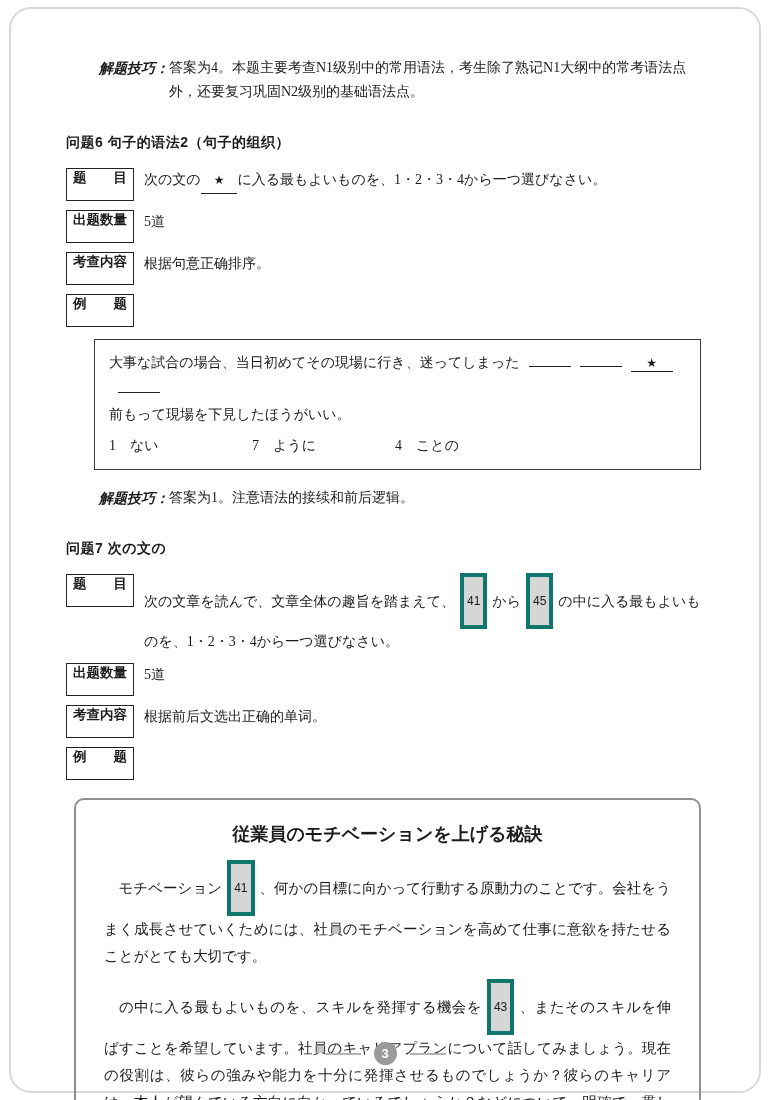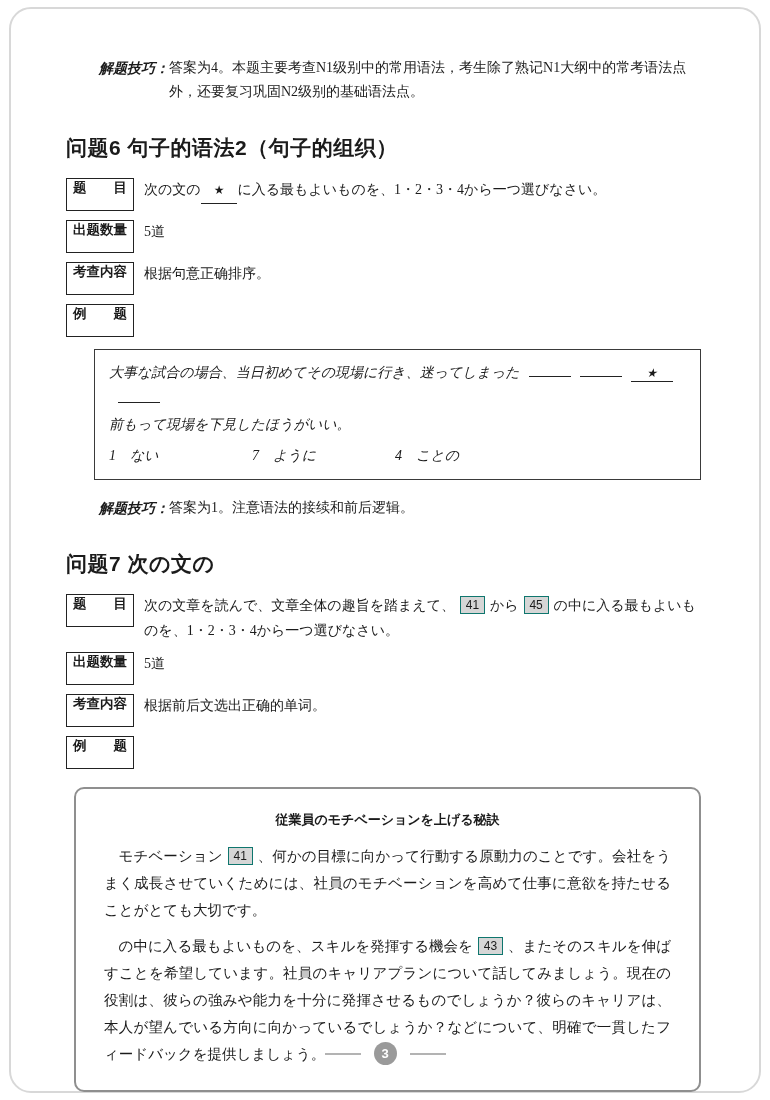--- a/index.html
+++ b/index.html
@@ -16,61 +16,61 @@
     border:2px solid #d8d8d8; border-radius:22px;
     pointer-events:none;
   }
   .content { position:absolute; left:66px; top:56px; width:642px; }
 
   .tip { display:flex; margin-left:33px; font-size:14px; line-height:24px; }
   .tip-label { font-weight:bold; white-space:nowrap; font-family:"Liberation Sans","DejaVu Sans",sans-serif;font-style:italic; }
   .tip-text { flex:1; }
 
   h2.sec {
-    font-size:21px; font-weight:bold; margin:30px 0 15px 0;
+    font-size:14px; font-weight:bold; margin:30px 0 15px 0;
     font-family:"Liberation Sans","DejaVu Sans",sans-serif;
     letter-spacing:0.5px;
   }
 
   .row { display:flex; align-items:flex-start; margin-bottom:8px; font-size:14px; }
   .label-box {
     border:1.5px solid #222; padding:0 6px; height:33px; line-height:18px;
     font-size:13.5px; white-space:pre; flex:0 0 auto; margin-right:10px; margin-top:1px;
     font-family:"Liberation Sans","DejaVu Sans",sans-serif; font-weight:bold;
   }
   .row-text { flex:1; line-height:25px; }
 
   .star-ul { display:inline-block; padding:0 13px; border-bottom:1px solid #222; font-size:12px; }
 
   .ex-box {
     border:1.5px solid #3a3a3a; margin:12px 0 16px 28px; width:607px;
-    padding:10px 14px 10px 14px; font-size:14px;font-style:italic;
+    padding:10px 14px 10px 14px; font-size:14px;
   }
   .ex-line { line-height:26px; }
   .blank {
     display:inline-block; width:42px; height:17px; border-bottom:1px solid #222;
     margin-left:9px; text-align:center; vertical-align:baseline; font-size:12px; line-height:17px;
   }
   .ex-options { display:flex; margin-top:5px; line-height:26px; }
   .ex-options span { width:143px; flex:0 0 auto; }
   .ex-options span:last-child { width:auto; }
 
   .num-box {
-    display:inline-block; min-width:25px; padding:0 3px; text-align:center;
-    background:#d6d6d6; border:1px solid #0f766e; font-size:12px; line-height:16px;
+    display:inline-block; min-width:25px; padding:16px 3px; text-align:center;
+    background:#d6d6d6; border:4px solid #0f766e; font-size:12px; line-height:16px;
     vertical-align:1px; margin:0 5px;
     font-family:"Liberation Sans","DejaVu Sans",sans-serif;
   }
 
   .passage-box {
     border:2px solid #8f8f8f; border-radius:10px; margin:18px 0 0 8px;
     width:627px; padding:22px 28px 22px 28px; font-size:14.5px;
   }
   .passage-title {
-    text-align:center; font-weight:bold; font-size:13px; margin-bottom:14px;
+    text-align:center; font-weight:bold; font-size:18px; margin-bottom:14px;
     font-family:"Liberation Sans","DejaVu Sans",sans-serif;
   }
   .passage-box p { line-height:27px; text-align:justify; margin-bottom:9px; }
   .passage-box p:last-child { margin-bottom:0; }
 
   .footer {
     position:absolute; left:0; right:0; top:1042px;
     display:flex; align-items:center; justify-content:center; gap:13px;
   }
   .dash { width:36px; height:0; border-top:2.5px solid #b3b3b3; }

